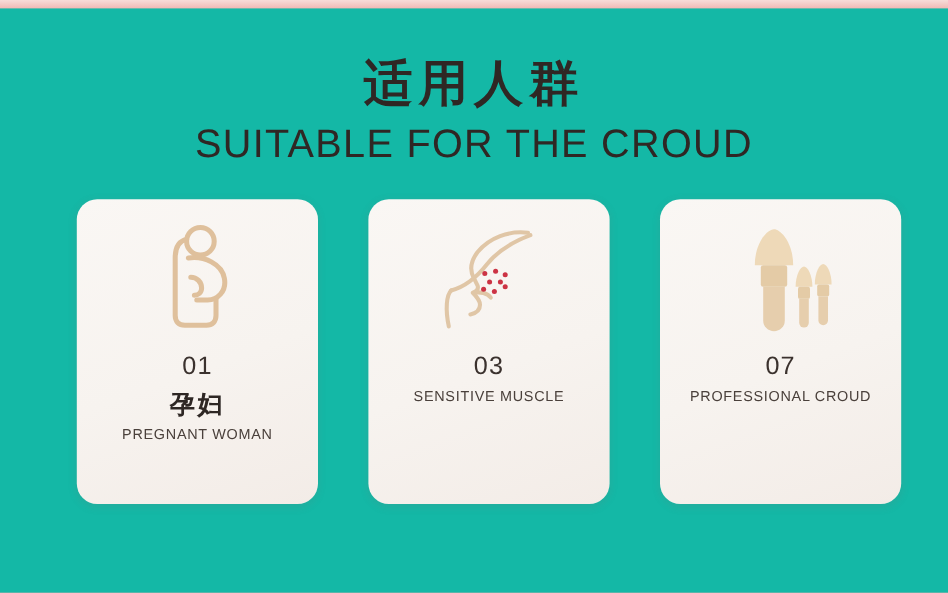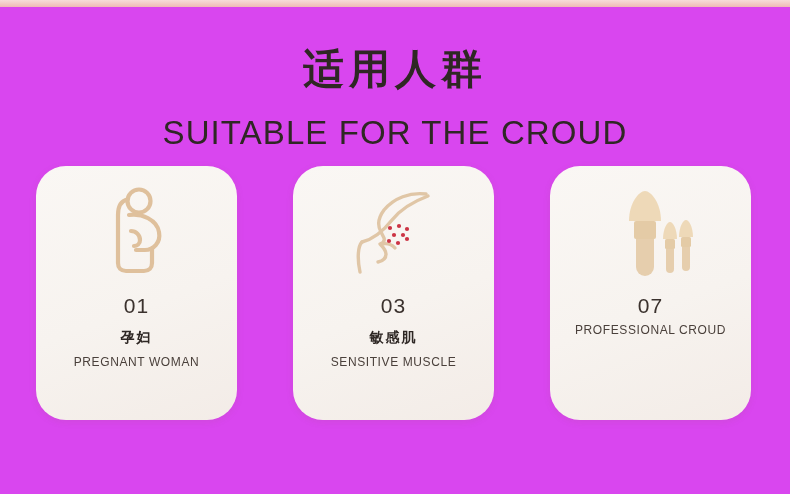--- a/index.html
+++ b/index.html
@@ -14,21 +14,21 @@
   body {
     font-family: "Liberation Sans", "DejaVu Sans", sans-serif;
     background: #eeb3b0;
     position: relative;
   }
 
   .page {
     position: relative;
     width: 790px;
     height: 494px;
-    background: #d946ef;
+    background: #14b8a6;
     overflow: hidden;
     padding-left: 16px;
   }
 
   
   .top-band {
     position: absolute;
     left: 0; top: 0;
     width: 790px;
     height: 7px;
@@ -46,21 +46,21 @@
   .title-cn {
     font-size: 41px;
     line-height: 50px;
     font-weight: 700;
     letter-spacing: 5px;
     color: #2f2724;
     font-family: "DejaVu Sans", "Liberation Sans", sans-serif;
   }
 
   .title-en {
-    margin-top: 19px;
+    margin-top: 6px;
     font-size: 33px;
     line-height: 40px;
     font-weight: 400;
     letter-spacing: 1.1px;
     color: #2f2724;
     font-family: "Liberation Sans", "DejaVu Sans", sans-serif;
   }
 
   .cards {
     position: absolute;
@@ -69,26 +69,27 @@
     width: 715px;
     height: 254px;
     display: flex;
     justify-content: space-between;
   }
 
   .card {
     width: 201px;
     height: 254px;
     background: linear-gradient(160deg, #faf7f4 0%, #f7f3ef 55%, #f3ece7 100%);
-    border-radius: 30px;
+    border-radius: 17px;
     box-shadow: 0 2px 7px rgba(150, 95, 95, 0.13);
     display: flex;
     flex-direction: column;
     align-items: center;
     position: relative;
+    margin-left: 28px;
   }
 
   .icon-wrap {
     height: 128px;
     width: 100%;
     display: flex;
     align-items: center;
     justify-content: center;
     padding-top: 6px;
   }
@@ -97,21 +98,21 @@
     font-size: 21px;
     line-height: 24px;
     font-weight: 400;
     color: #3b322e;
     letter-spacing: 1px;
     font-family: "Liberation Sans", "DejaVu Sans", sans-serif;
   }
 
   .card-cn {
     margin-top: 6px;
-    font-size: 14px;
+    font-size: 21px;
     line-height: 26px;
     font-weight: 700;
     letter-spacing: 2px;
     color: #2e2724;
     font-family: "DejaVu Sans", "Liberation Sans", sans-serif;
   }
 
   .card-en {
     margin-top: 6px;
     font-size: 12px;
@@ -200,21 +201,20 @@
               <circle cx="46" cy="47" r="2.1"></circle>
               <circle cx="55" cy="47" r="2.1"></circle>
               <circle cx="41" cy="53" r="2.1"></circle>
               <circle cx="50" cy="55" r="2.1"></circle>
               <circle cx="59" cy="51" r="2.1"></circle>
             </g>
           </svg>
         </span>
       </div>
       <div class="card-num">03</div>
-      <div class="card-cn">敏感肌</div>
       <div class="card-en">SENSITIVE MUSCLE</div>
     </div>
 
     <div class="card">
       <div class="icon-wrap">
         <span>
           <svg width="88" height="96" viewBox="0 0 88 96" fill="none">
 
             <g>
               <path d="M22 36 C22 18 32 6 38 6 C44 6 54 18 54 36 Z" fill="#eed9b8"></path>

